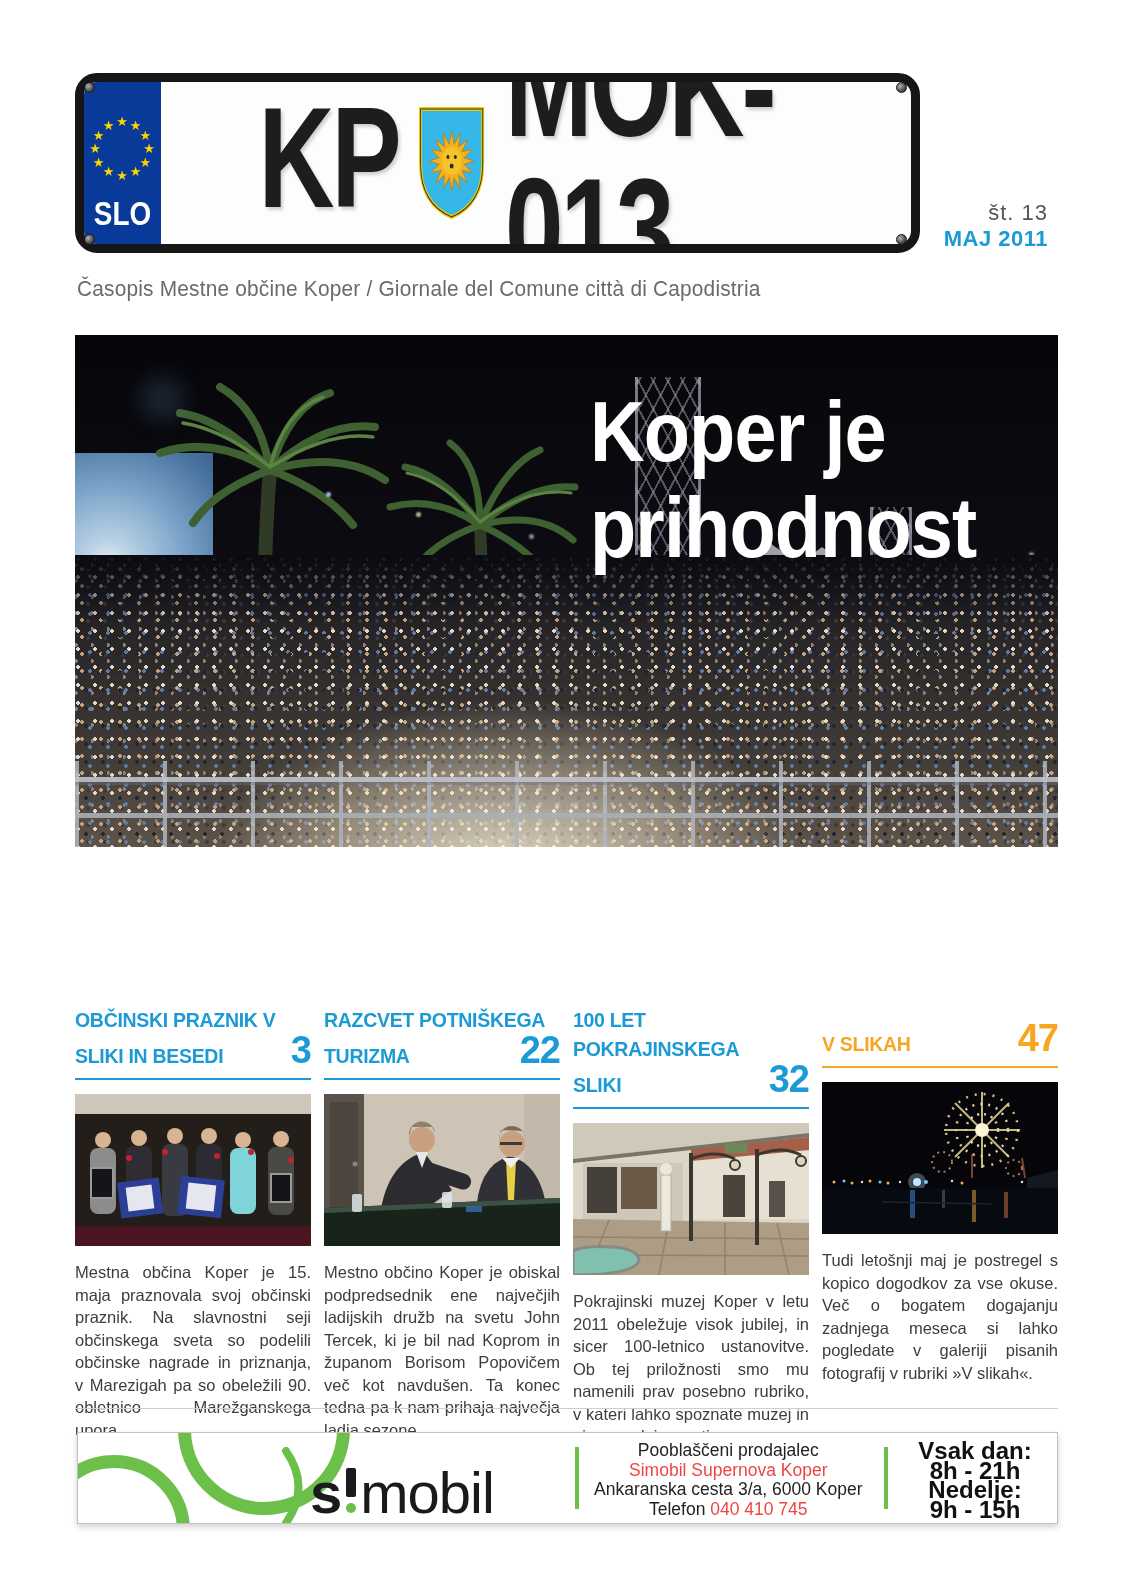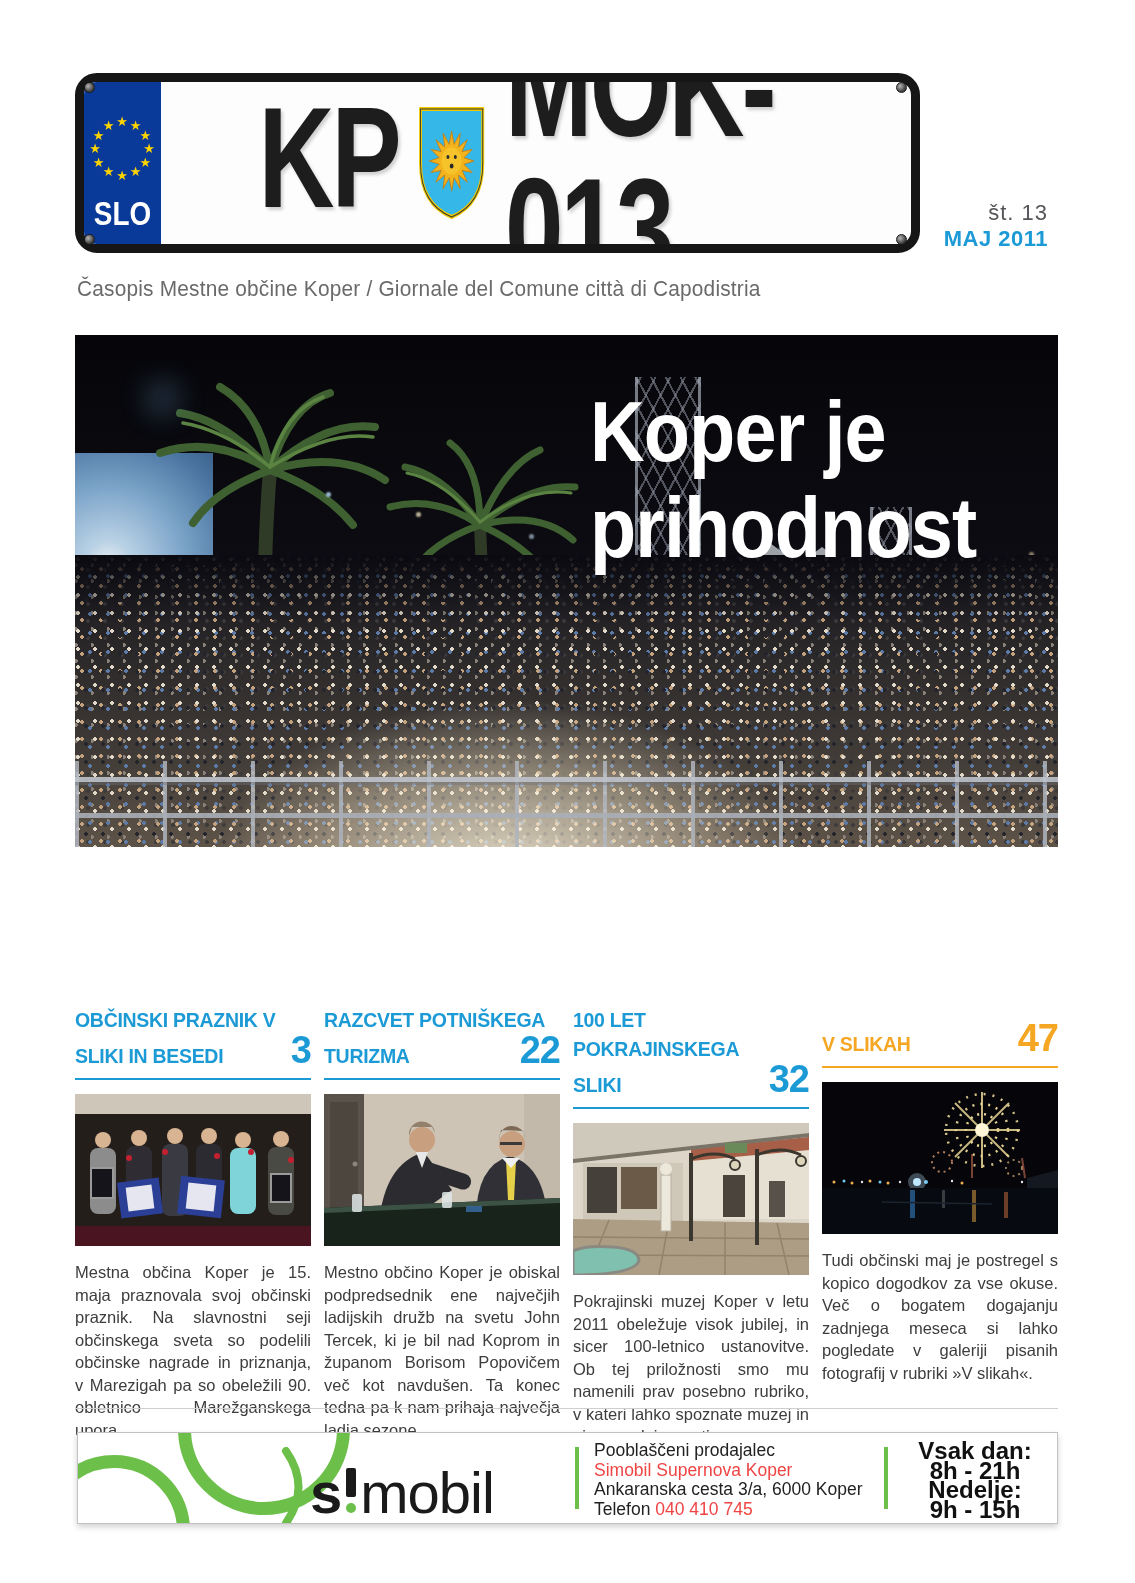--- a/index.html
+++ b/index.html
@@ -153,21 +153,21 @@
   .ad-c2 { position:absolute; left:100px; top:-90px; width:172px; height:172px; border:13px solid #6cc04a; border-radius:50%; }
   .ad-logo { position:absolute; left:202px; top:14px; white-space:nowrap; }
   .logo-paren { display:inline-block; vertical-align:-14px; }
   .logo-s { font-size:58px; font-weight:bold; color:#1a1a1a; letter-spacing:-2px; margin-left:4px; }
   .logo-excl { display:inline-block; position:relative; width:10px; height:45px; margin:0 4px 0 6px; vertical-align:0; }
   .logo-excl .bar { position:absolute; left:0; top:0; width:10px; height:29px; background:#1a1a1a; border-radius:2px; }
   .logo-excl .dot { position:absolute; left:0; bottom:0; width:10px; height:10px; border-radius:50%; background:#6cc04a; }
   .logo-rest { font-size:58px; font-weight:normal; color:#1a1a1a; letter-spacing:-1px; }
   .ad-div { position:absolute; top:14px; width:4px; height:62px; background:#6cc04a; }
   .ad-div.d1 { left:497px; } .ad-div.d2 { left:806px; }
-  .ad-dealer { position:absolute; left:516px; top:8px; font-size:17.5px; line-height:19.5px; color:#222222; }
+  .ad-dealer { position:absolute; left:516px; top:8px; font-size:17.5px; line-height:19.5px; color:#222222;text-align:center; }
   .ad-dealer .bold { font-weight:normal; color:#ef4444; }
   .ad-hours { position:absolute; left:818px; top:8px; width:158px; text-align:center; font-size:24px; font-weight:bold; line-height:19.5px; color:#111111; }
 </style>
 </head>
 <body>
 
 <div class="plate">
   <div class="plate-band">
     <span class="eu-star" style="left:38px;top:39px">★</span>
     <span class="eu-star" style="left:51.5px;top:42.6px">★</span>
@@ -449,21 +449,21 @@
         <circle cx="95" cy="100" r="9" fill="#bfe8ff" opacity="0.3"></circle>
         <rect y="106" width="236" height="46" fill="#070a10"></rect>
         <polygon points="205,96 236,88 236,106 205,106" fill="#141820"></polygon>
         <rect x="88" y="108" width="5" height="28" fill="#2e6da8" opacity="0.7"></rect>
         <rect x="150" y="108" width="4" height="32" fill="#c8903e" opacity="0.6"></rect>
         <rect x="182" y="110" width="4" height="26" fill="#b06038" opacity="0.6"></rect>
         <rect x="120" y="108" width="3" height="18" fill="#888888" opacity="0.4"></rect>
         <line x1="60" y1="120" x2="170" y2="122" stroke="#1c2430" stroke-width="1.5"></line>
       </svg>
     </div>
-    <p class="t-body">Tudi občinski maj je postregel s kopico dogodkov za vse okuse. Več o bogatem dogajanju zadnjega meseca si lahko pogledate v galeriji pisanih fotografij v rubriki »V slikah«.</p>
+    <p class="t-body">Tudi letošnji maj je postregel s kopico dogodkov za vse okuse. Več o bogatem dogajanju zadnjega meseca si lahko pogledate v galeriji pisanih fotografij v rubriki »V slikah«.</p>
   </div>
 </div>
 
 <div class="sep"></div>
 
 <div class="ad">
   <div class="ad-c1"></div>
   <div class="ad-c2"></div>
 
   <div class="ad-logo">

